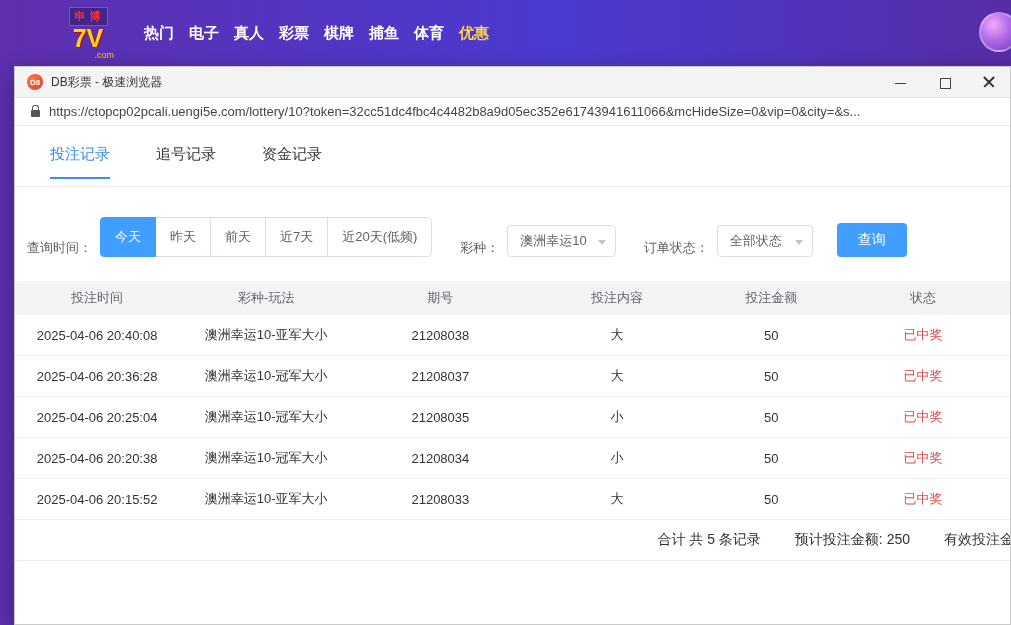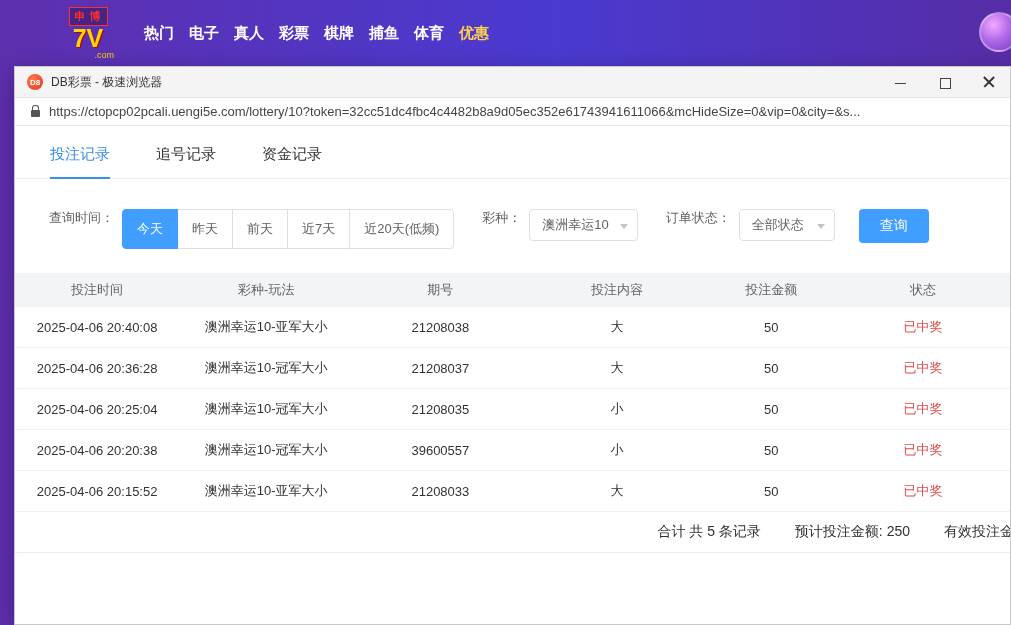--- a/index.html
+++ b/index.html
@@ -40,26 +40,26 @@
   .ctl-close::before,.ctl-close::after { content:""; position:absolute; left:0; top:6px; width:14px; height:1.5px; background:#333; }
   .ctl-close::before { transform:rotate(45deg); }
   .ctl-close::after { transform:rotate(-45deg); }
 
   .urlbar { height:28px; flex:0 0 28px; border-bottom:1px solid #e8e8e8; display:flex; align-items:center; padding:0 16px; gap:9px; background:#fff; }
   .lock { width:9px; height:7px; background:#555; border-radius:1px; position:relative; margin-top:4px; flex:0 0 9px; }
   .lock::before { content:""; position:absolute; top:-5px; left:1px; width:5px; height:6px; border:1.5px solid #555; border-bottom:none; border-radius:3px 3px 0 0; }
   .url-text { font-size:13px; color:#454545; white-space:nowrap; overflow:hidden; }
 
   
-  .tabs { padding:19px 0 0 35px; display:flex; gap:46px; border-bottom:1px solid #ececec; }
+  .tabs { padding:19px 0 8px 35px; display:flex; gap:46px; border-bottom:1px solid #ececec; }
   .tab { font-size:15px; color:#333; padding-bottom:13px; cursor:pointer; }
   .tab.active { color:#3a8ee6; border-bottom:2px solid #3a8ee6; margin-bottom:-1px; }
 
   
-  .filters { display:flex; align-items:flex-start; margin:30px 0 0 34px; font-size:13px; color:#606266; }
+  .filters { display:flex; align-items:flex-end; margin:30px 0 0 12px; font-size:13px; color:#606266; }
   .flabel { margin-right:8px; }
   .btn-group { display:flex; }
   .tbtn { padding:0 14px; height:40px; display:flex; align-items:center; border:1px solid #dcdfe6; background:#fff;
     color:#606266; margin-left:-1px; cursor:pointer; font-size:13px; white-space:nowrap; }
   .tbtn:first-child { border-radius:4px 0 0 4px; margin-left:0; }
   .tbtn:last-child { border-radius:0 4px 4px 0; }
   .tbtn.active { background:#409eff; border-color:#409eff; color:#fff; position:relative; z-index:1; }
   .sel-label { margin:0 8px 0 28px; }
   .select { height:32px; border:1px solid #dcdfe6; border-radius:4px; display:flex; align-items:center;
     padding:0 28px 0 12px; position:relative; color:#606266; cursor:pointer; background:#fff; min-width:96px; }
@@ -185,21 +185,21 @@
           <div class="cell c1">澳洲幸运10-冠军大小</div>
           <div class="cell c2">21208035</div>
           <div class="cell c3">小</div>
           <div class="cell c4">50</div>
           <div class="cell c5">已中奖</div>
         </div>
 
         <div class="trow">
           <div class="cell c0">2025-04-06 20:20:38</div>
           <div class="cell c1">澳洲幸运10-冠军大小</div>
-          <div class="cell c2">39600557</div>
+          <div class="cell c2">21208034</div>
           <div class="cell c3">小</div>
           <div class="cell c4">50</div>
           <div class="cell c5">已中奖</div>
         </div>
 
         <div class="trow">
           <div class="cell c0">2025-04-06 20:15:52</div>
           <div class="cell c1">澳洲幸运10-亚军大小</div>
           <div class="cell c2">21208033</div>
           <div class="cell c3">大</div>

